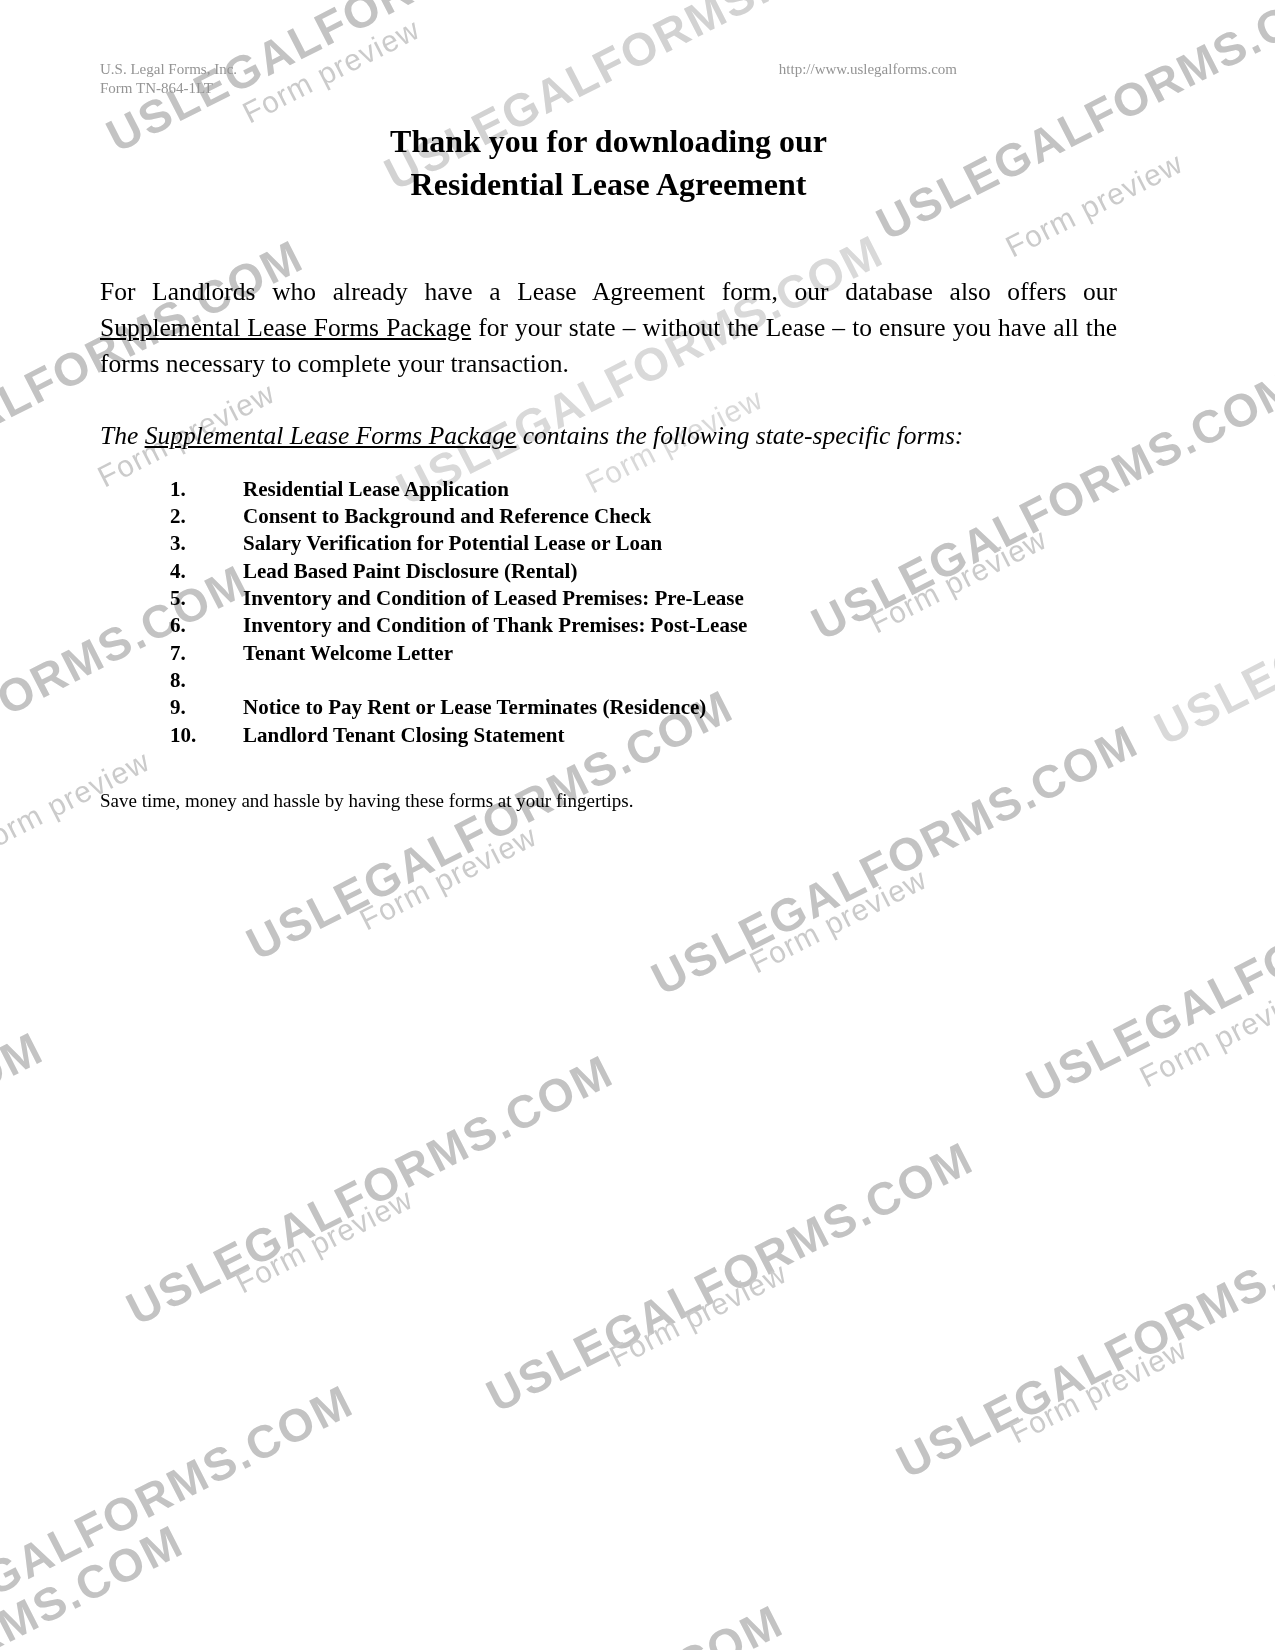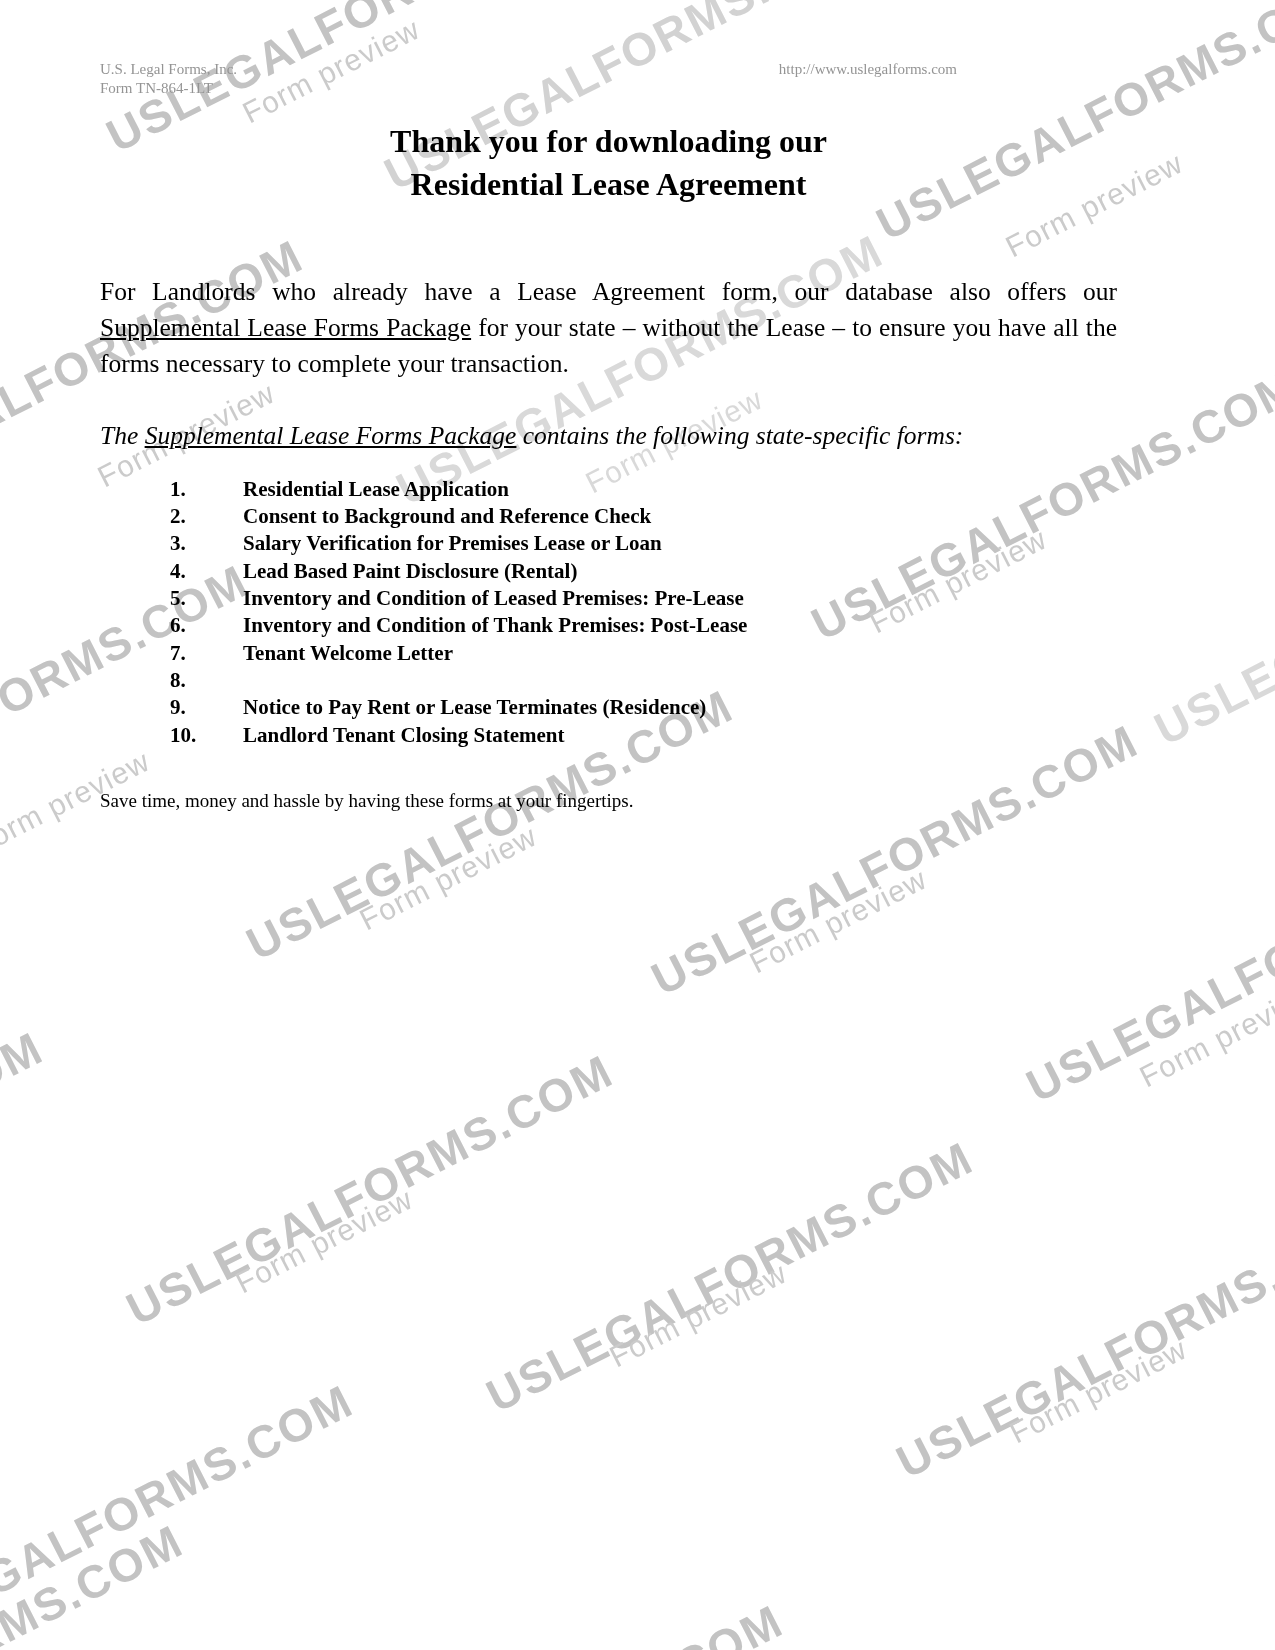--- a/index.html
+++ b/index.html
@@ -200,21 +200,21 @@
       <div class="form-row">
         <span class="num">1.</span>
         <span class="lbl">Residential Lease Application</span>
       </div>
       <div class="form-row">
         <span class="num">2.</span>
         <span class="lbl">Consent to Background and Reference Check</span>
       </div>
       <div class="form-row">
         <span class="num">3.</span>
-        <span class="lbl">Salary Verification for Premises Lease or Loan</span>
+        <span class="lbl">Salary Verification for Potential Lease or Loan</span>
       </div>
       <div class="form-row">
         <span class="num">4.</span>
         <span class="lbl">Lead Based Paint Disclosure (Rental)</span>
       </div>
       <div class="form-row">
         <span class="num">5.</span>
         <span class="lbl">Inventory and Condition of Leased Premises: Pre-Lease</span>
       </div>
       <div class="form-row">

